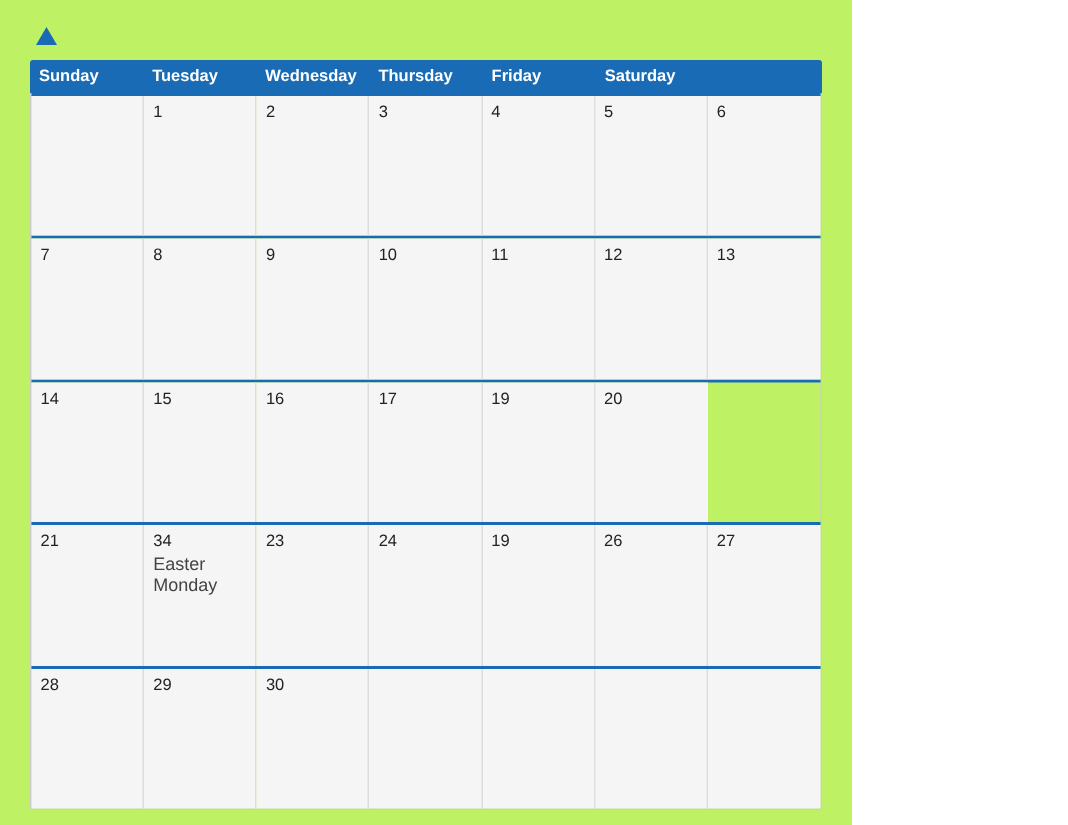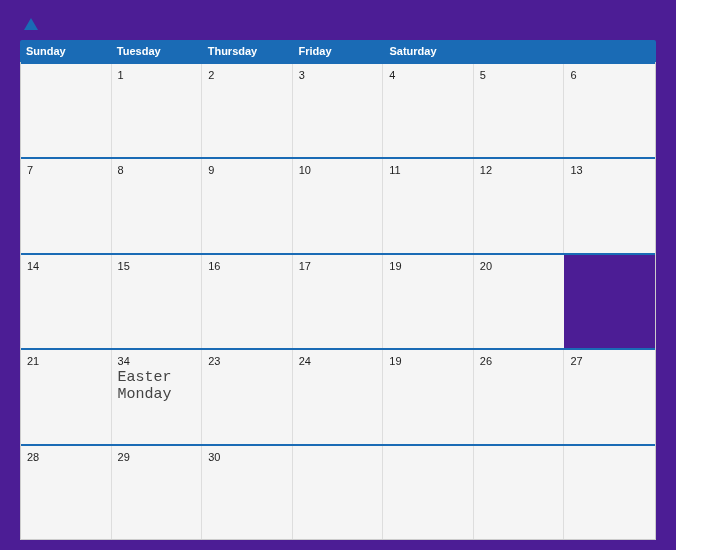--- a/index.html
+++ b/index.html
@@ -4,23 +4,23 @@
   <style>
     * { margin: 0; padding: 0; box-sizing: border-box; }
     body {
       width: 712px;
       height: 550px;
       background: #fff;
       font-family: Arial, sans-serif;
       overflow: hidden;
     }
     .page {
-      width: 676px;
+      width: 568px;
       height: 550px;
-      background: #4c1d95;
+      background: #bef264;
       padding: 18px 20px 10px 20px;
       display: flex;
       flex-direction: column;
     }
     .header {
       display: flex;
       align-items: center;
       justify-content: space-between;
       margin-bottom: 10px;
     }
@@ -109,25 +109,24 @@
     }
     .cal-cell.empty {
       background: #f5f5f5;
     }
     .day-num {
       font-size: 11px;
       color: #222;
       display: block;
     }
     .holiday {
-      font-size: 15px;
+      font-size: 12px;
       color: #444;
       margin-top: 2px;
       display: block;
-      font-family: Liberation Mono, monospace;
     }
   </style>
 </head>
 <body>
 
 <div class="page">
   <div class="header">
     <div class="logo">
       <span class="logo-general"></span>
       <span class="logo-blue">
@@ -136,20 +135,21 @@
       </span>
     </div>
     <div class="title"></div>
     <div class="region"></div>
   </div>
 
   <div class="calendar">
     <div class="cal-header-row">
     <div class="cal-header-cell">Sunday</div>
         <div class="cal-header-cell">Tuesday</div>
+        <div class="cal-header-cell">Wednesday</div>
         <div class="cal-header-cell">Thursday</div>
         <div class="cal-header-cell">Friday</div>
         <div class="cal-header-cell">Saturday</div>
       </div>
     <div class="cal-body">
     <div class="cal-week">
           <div class="cal-cell empty"></div>
           <div class="cal-cell">
             <span class="day-num">1</span>
           </div>

